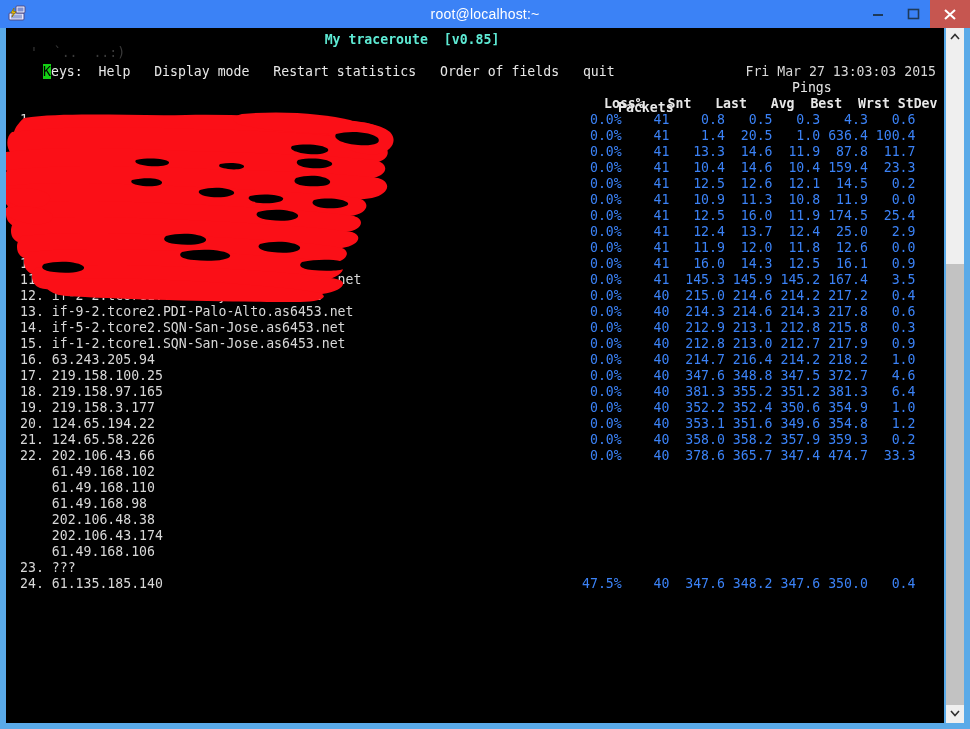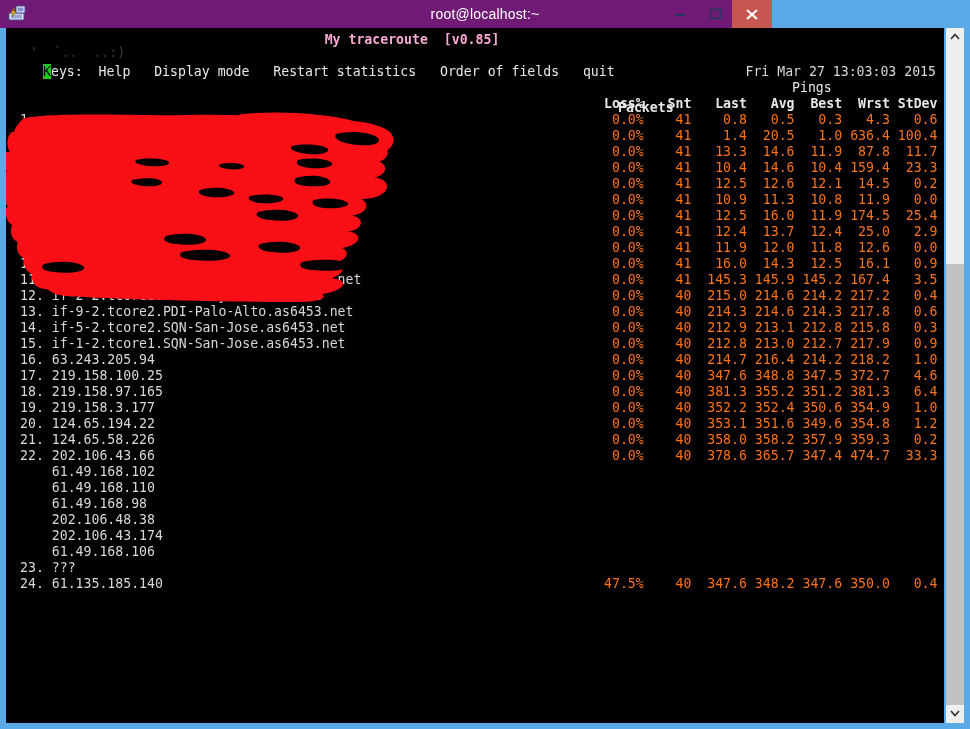--- a/index.html
+++ b/index.html
@@ -21,22 +21,22 @@
     height: 729px;
     background: #5aaae8;
     box-sizing: border-box;
     overflow: hidden;
   }
 
   
   #titlebar {
     position: absolute;
     left: 0; top: 0;
-    width: 772px; height: 28px;
-    background: #701a75;
+    width: 970px; height: 28px;
+    background: #3b82f6;
   }
   #win-icon {
     position: absolute;
     left: 7px; top: 4px;
     width: 21px; height: 21px;
   }
   #title-text {
     position: absolute;
     left: 0; top: 0;
     width: 970px; height: 28px;
@@ -88,21 +88,21 @@
     font-size: 13.2px;
     line-height: 16px;
     white-space: pre;
   }
 
   #hdr-title {
     position: absolute;
     left: 0; top: 4px;
     width: 812px;
     text-align: center;
-    color: #f9a8d4;
+    color: #5eead4;
     font-weight: bold;
     white-space: pre;
   }
   #hdr-date {
     position: absolute;
     right: 8px; top: 20px;
     color: #d8d8d8;
     white-space: pre;
     margin-top: 16px;
   }
@@ -159,23 +159,23 @@
   #rows { position: absolute; left: 0; top: 84px; width: 938px; }
   .row { position: relative; height: 16px; }
   .row .host {
     position: absolute;
     left: 14px; top: 0;
     white-space: pre;
     color: #d8d8d8;
   }
   .row .stats {
     position: absolute;
-    left: 598px; top: 0;
-    white-space: pre;
-    color: #f97316;
+    left: 576px; top: 0;
+    white-space: pre;
+    color: #3b82f6;
   }
 
   
   #redaction {
     position: absolute;
     left: 0; top: 84px;
     width: 390px; height: 190px;
     pointer-events: none;
   }
 

